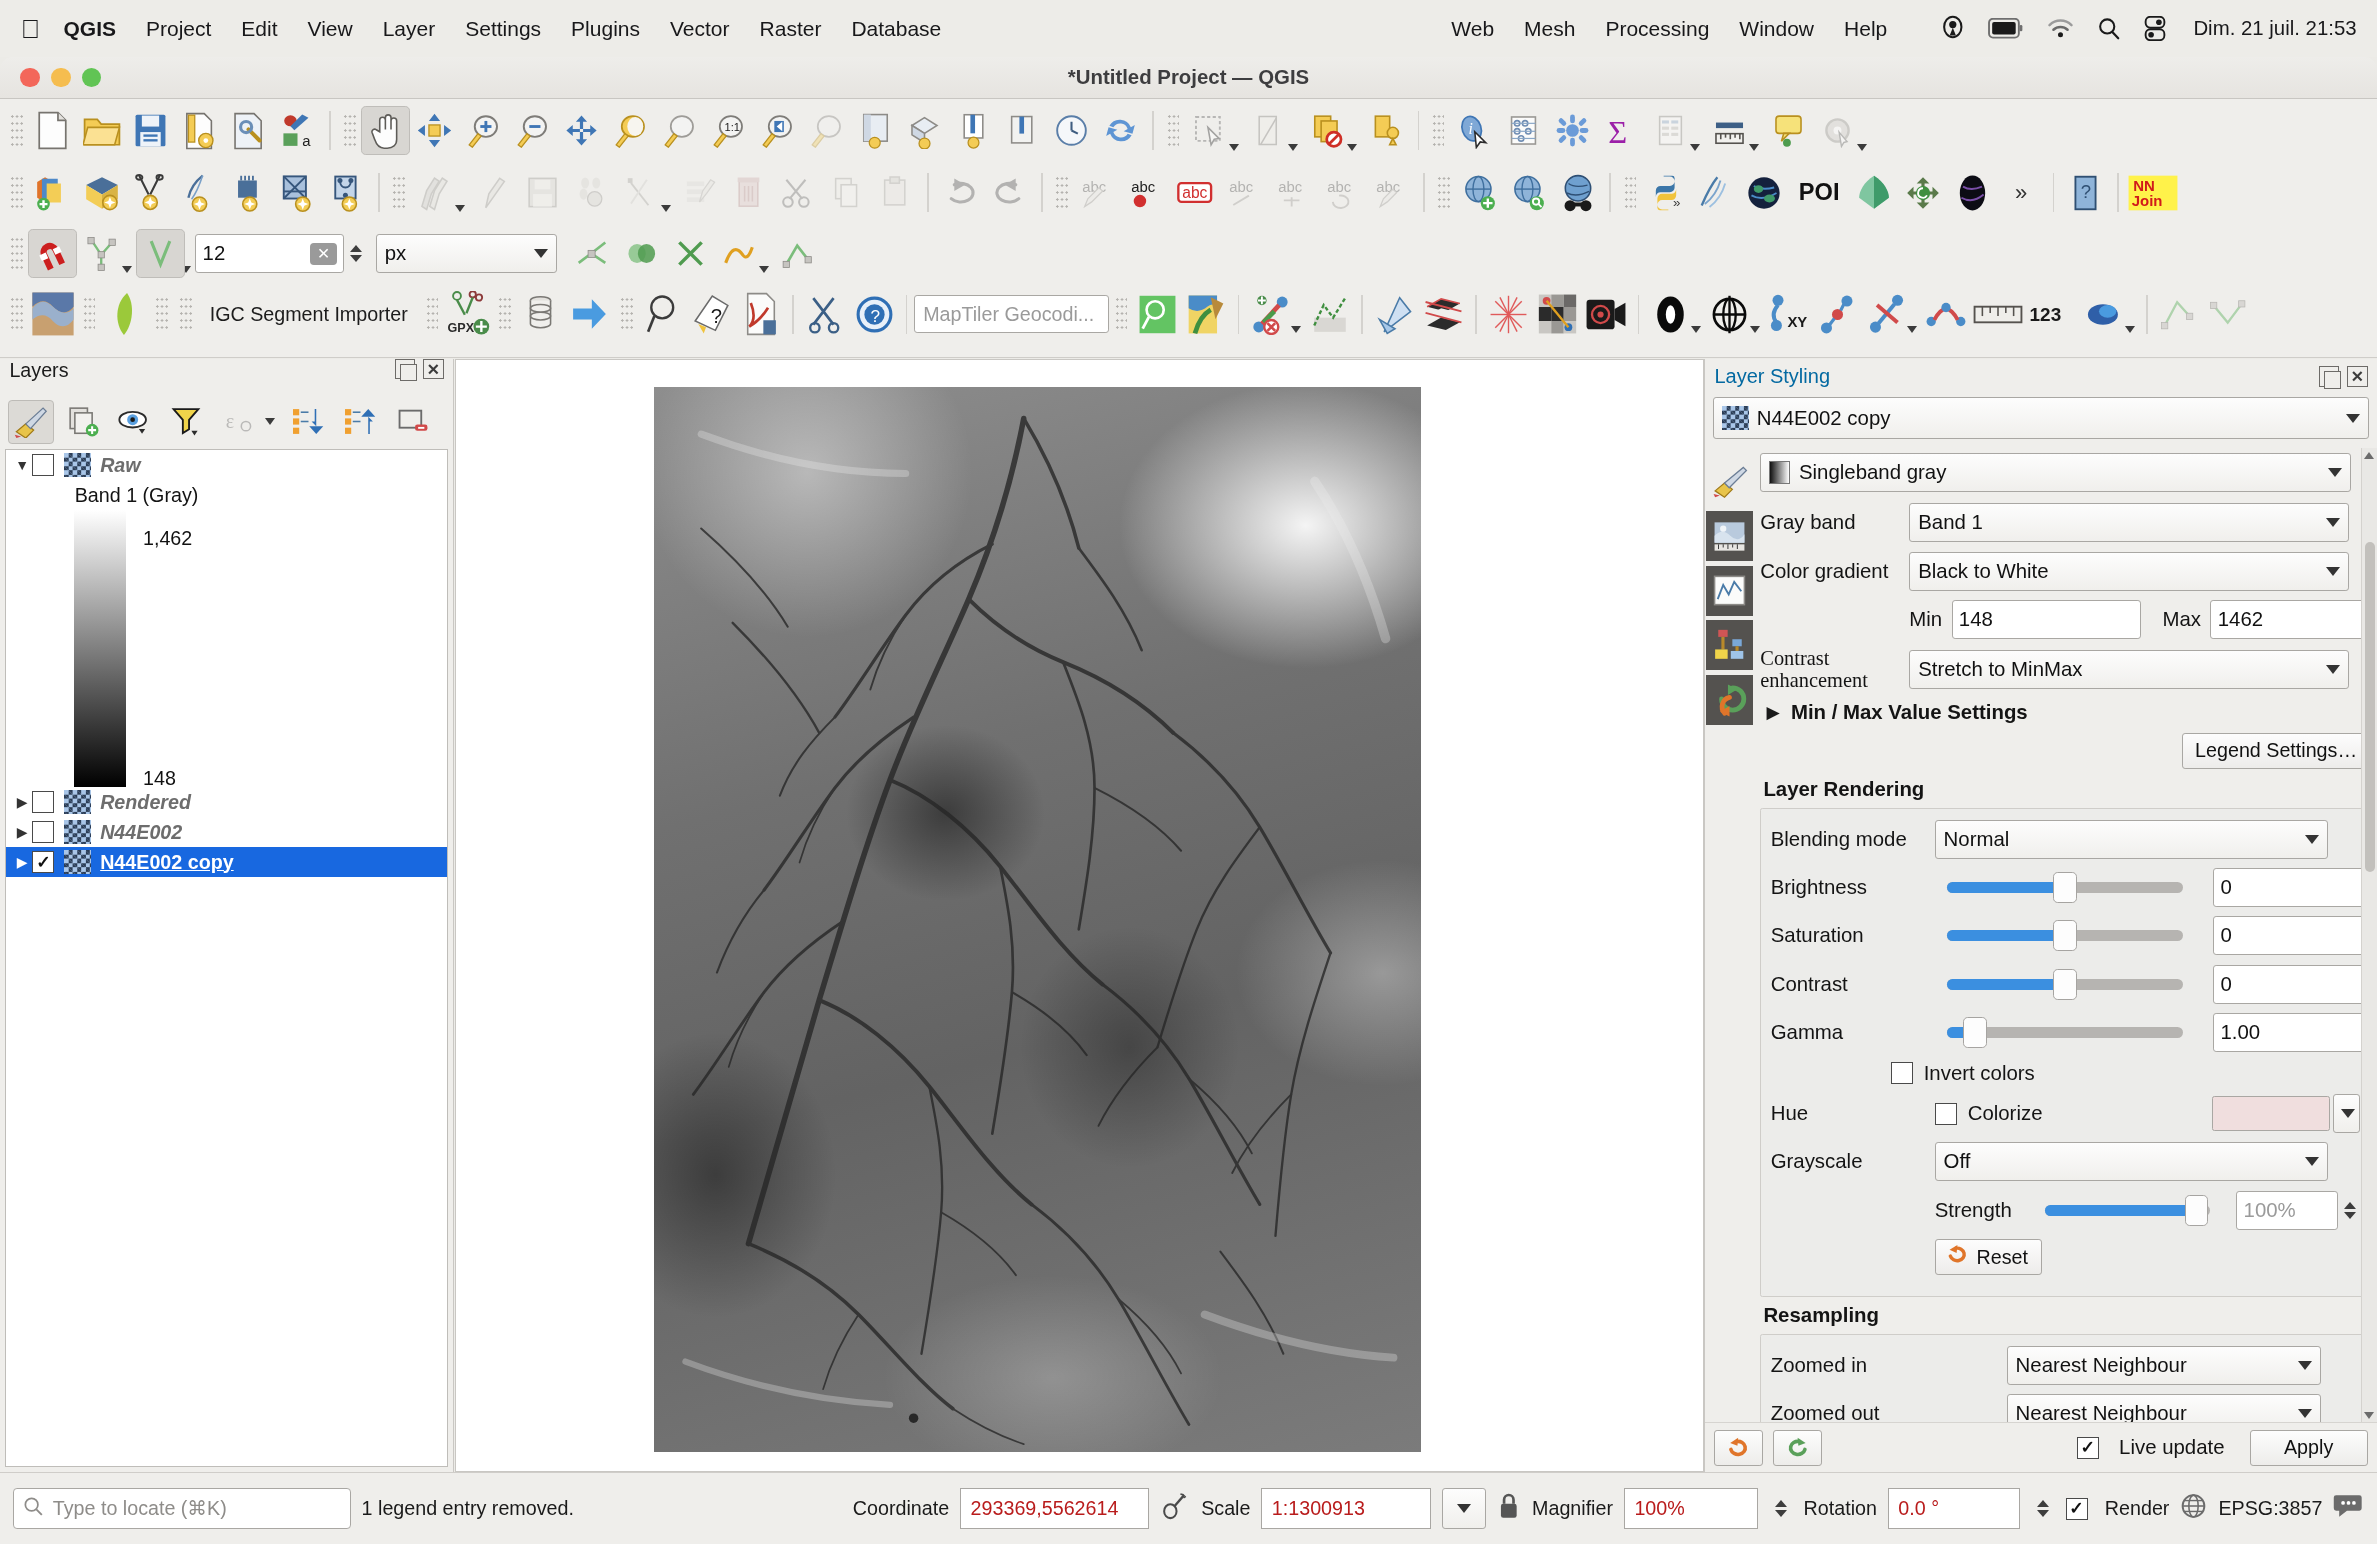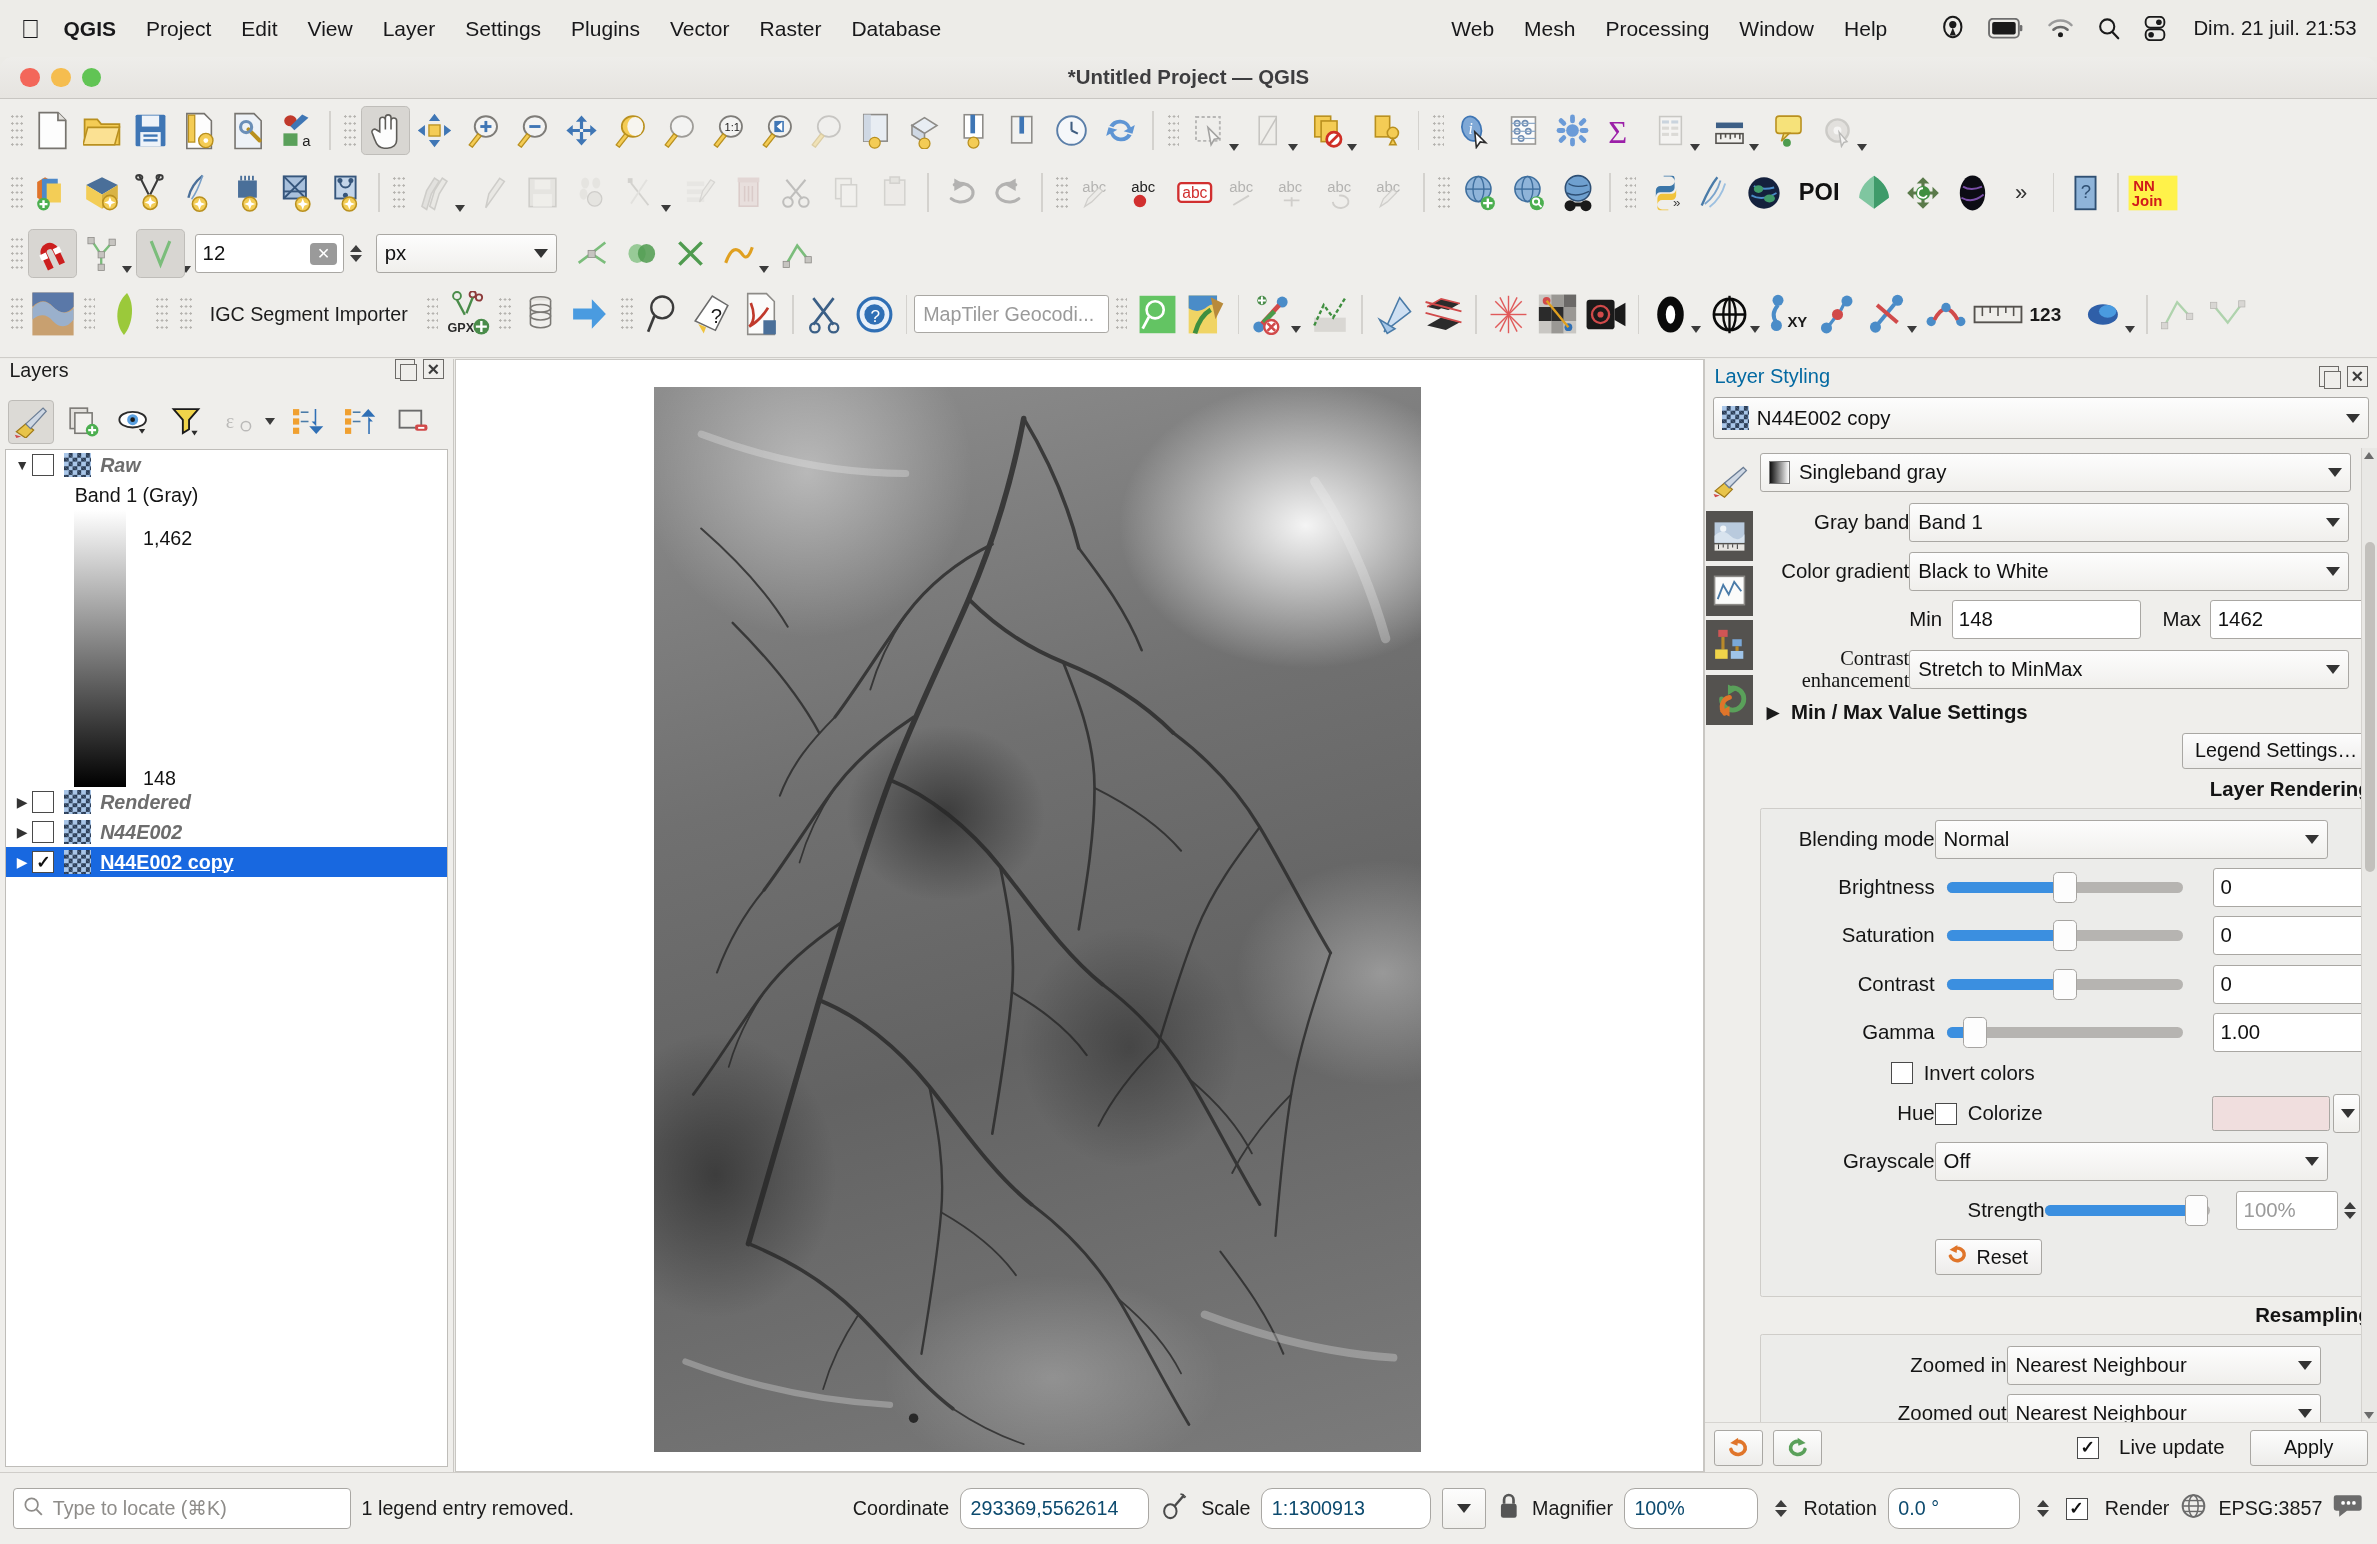--- a/index.html
+++ b/index.html
@@ -165,21 +165,21 @@
     display:flex; flex-direction:column;
   }
   .st-head{height:35px;display:flex;align-items:center;padding:0 9.4px;}
   .st-head .ttl{font-size:20px;color:#0369a1;}
   .st-head .btns{margin-left:auto;display:flex;gap:7.9px;}
   .st-layercombo{ margin:3.1px 7.9px 9.4px 7.9px; height:42px; }
   .st-body{flex:1; display:flex; position:relative; overflow:hidden;}
   .st-rail{ width:49px; flex:none; display:flex; flex-direction:column; align-items:center; padding-top:7.9px; gap:4.7px;}
   .st-rail .railbtn{ width:47px;height:50px;display:flex;align-items:center;justify-content:center;}
   .st-rail .railbtn.dark{ background:#54524f; }
-  .st-main{ flex:1; padding:0 6.3px 0 6.3px; overflow:hidden; position:relative;text-align:right; }
+  .st-main{ flex:1; padding:0 6.3px 0 6.3px; overflow:hidden; position:relative; }
 
   .st-row{ display:flex; align-items:center; margin-bottom:9.4px; }
   .st-lbl{ font-size:20.4px; color:#141414; flex:none; }
   .st-grp-title{ font-size:20.4px; font-weight:bold; color:#141414; margin:7.9px 0 6.3px 3.1px; }
   .st-box{ border:0.8px solid #cfcdc9; background:#ececea; border-radius:2.4px; padding:11px 9.4px; }
 
   .slider{ position:relative; height:11px; background:#b6b4b1; border-radius:5.5px; flex:1; margin:0 12.6px; }
   .slider .fill{ position:absolute;left:0;top:0;bottom:0;background:#3b8fe0;border-radius:5.5px;}
   .slider .knob{ position:absolute; top:-10.2px; width:23.6px;height:31px;background:#fdfdfd;
       border:0.8px solid #a6a4a1;border-radius:4.7px; }
@@ -196,22 +196,22 @@
 
   
   .status{
     position:absolute; left:0; bottom:0; width:2377px; height:72px;
     background:#efeeeb; border-top:0.8px solid #cfcdc9;
     display:flex; align-items:center; padding:0 12.6px; gap:11px;
     font-size:19.7px; color:#1a1a1a;
   }
   .locate{ width:338px; height:41px; background:#fff; border:0.8px solid #a9a7a3; border-radius:3.9px;
     display:flex; align-items:center; padding:0 9.4px; gap:9.4px; color:#8e8c89; flex:none;}
-  .sfield{ height:41px; background:#fff; border:0.8px solid #a9a7a3; border-radius:11px;
-    display:flex;align-items:center; padding:0 9.4px; font-size:19.7px; color:#0c4a6e; flex:none;}
+  .sfield{ height:41px; background:#fff; border:0.8px solid #a9a7a3; border-radius:0;
+    display:flex;align-items:center; padding:0 9.4px; font-size:19.7px; color:#b91c1c; flex:none;}
   .scombo{ height:41px; background:linear-gradient(#fdfdfd,#f0efec); border:0.8px solid #a9a7a3;
     border-radius:3.1px; display:flex;align-items:center;padding:0 7.9px;flex:none;}
 </style>
 </head>
 <body>
 
 <div class="app">
 
   <div class="macbar">
     <span class="apple"></span>

